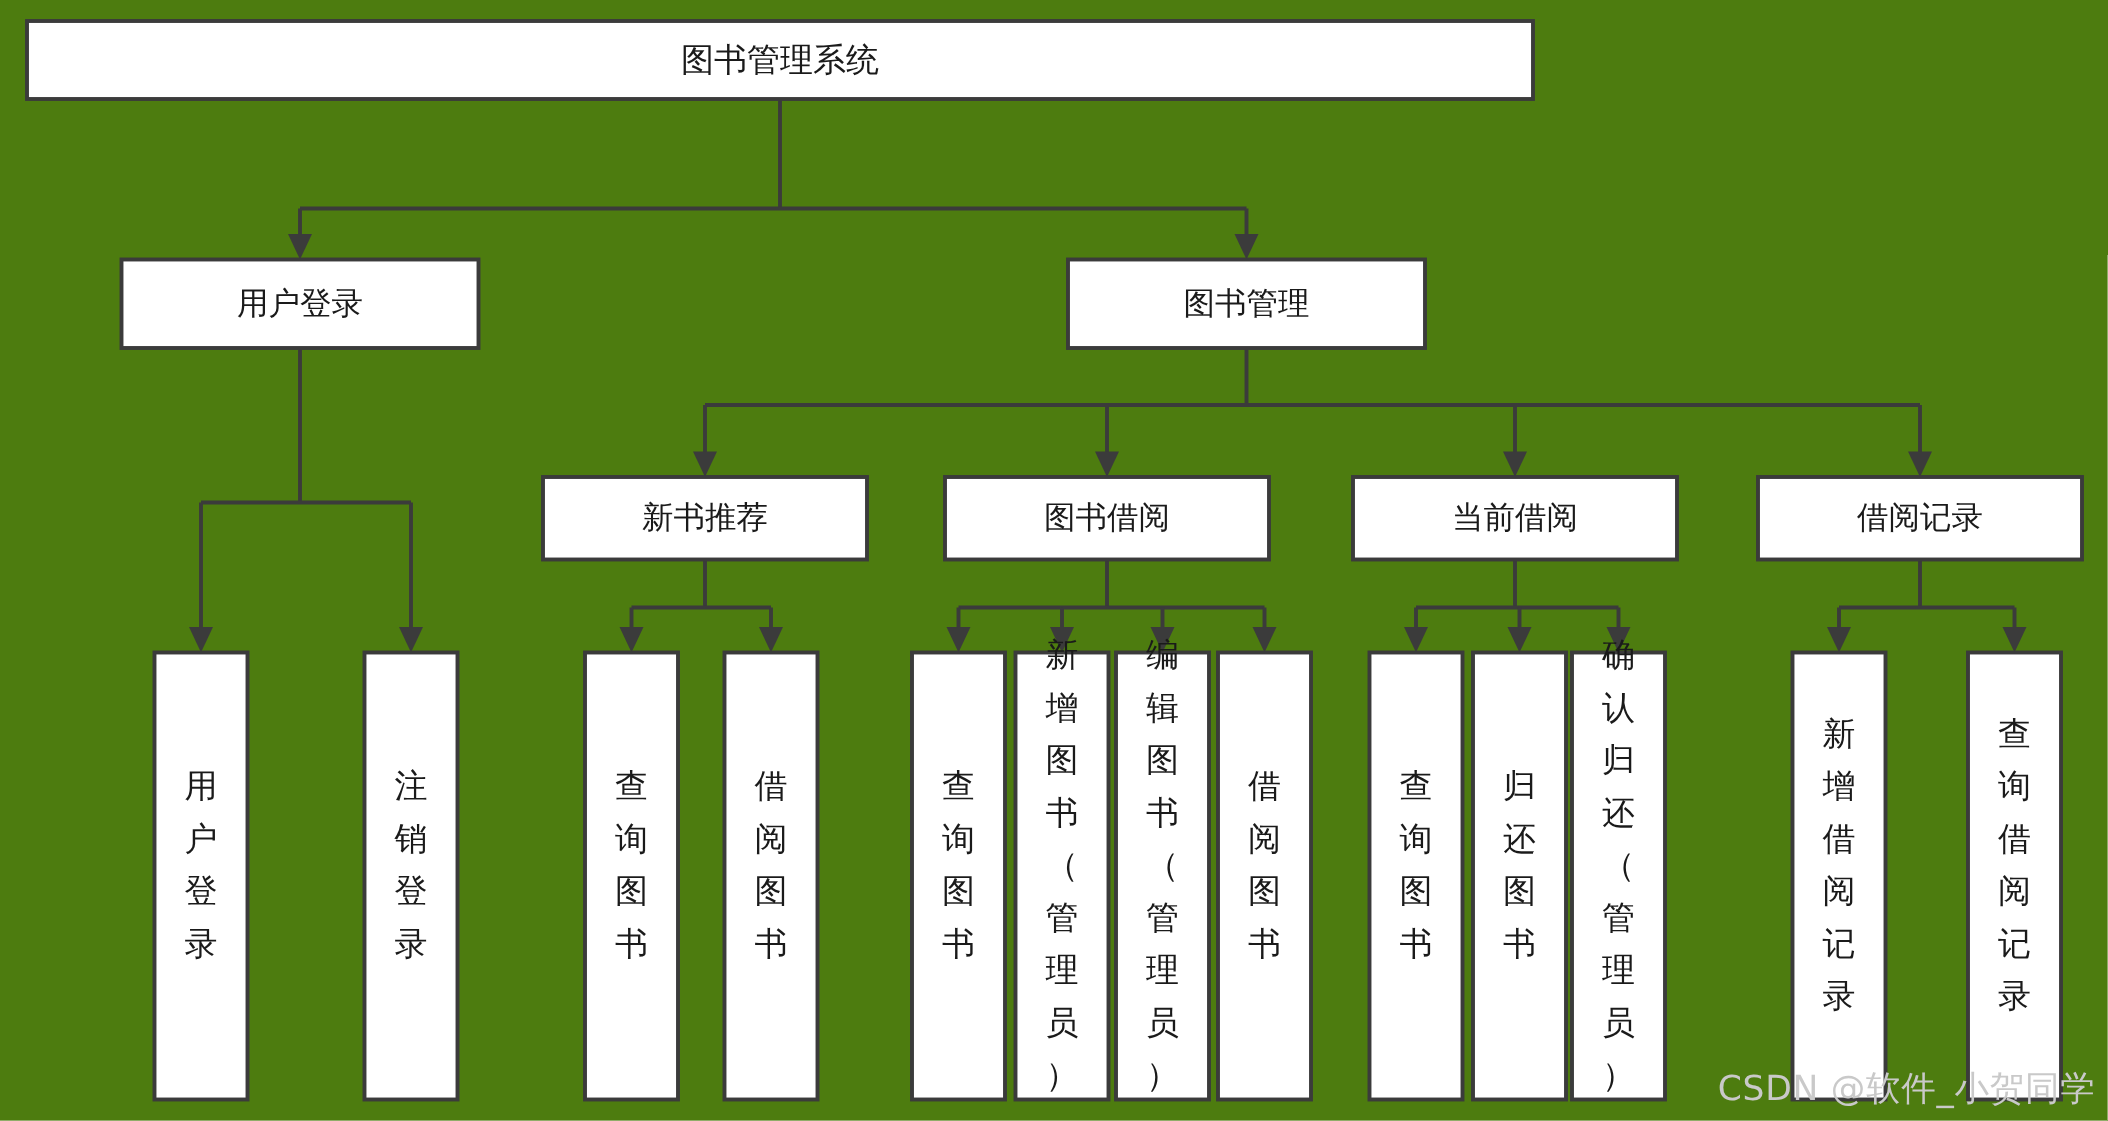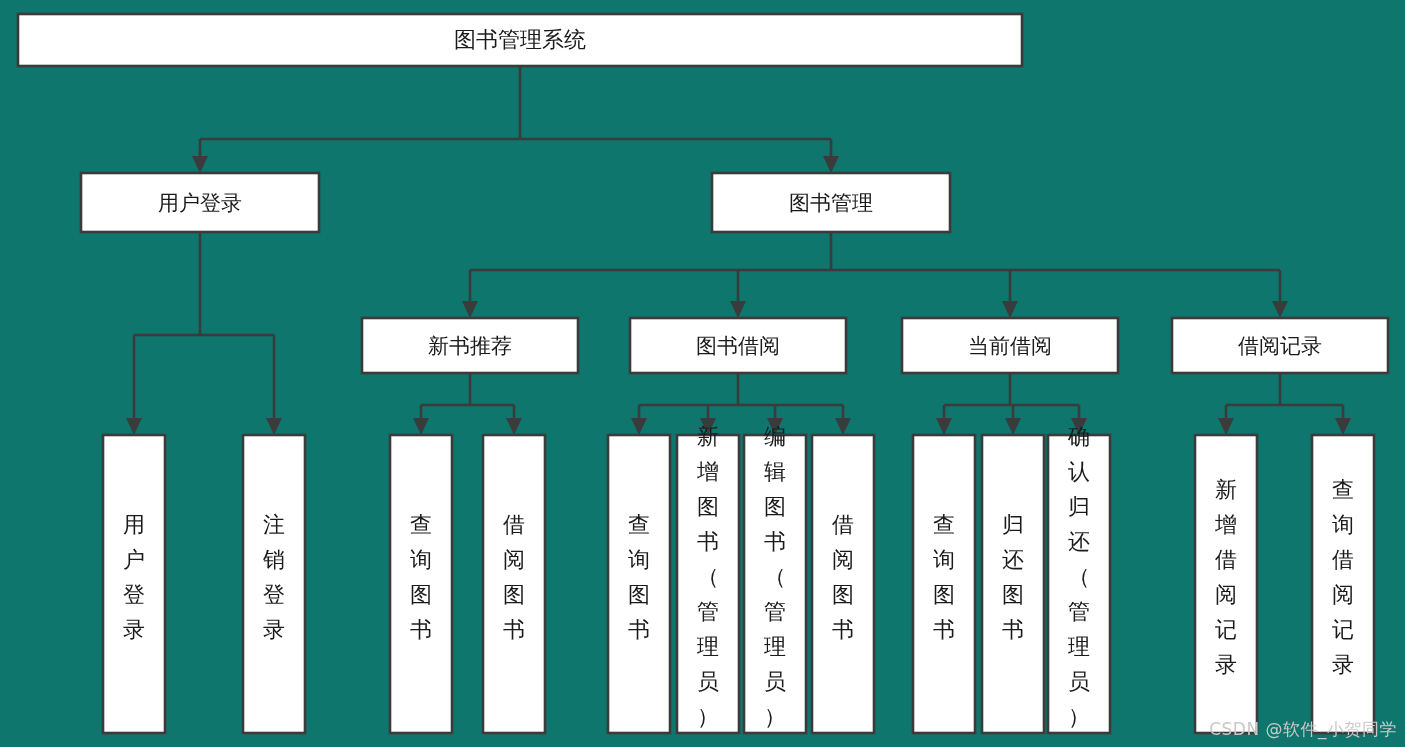--- a/index.html
+++ b/index.html
@@ -11,21 +11,21 @@
   body {
     width: 1405px;
     height: 747px;
     font-family: "DejaVu Sans", "Liberation Sans", sans-serif;
     overflow: hidden;
   }
   #diagram-root {
     position: relative;
     width: 1405px;
     height: 747px;
-    background: #0f766e;
+    background: #4d7c0f;
   }
   svg.flow-canvas {
     position: absolute;
     left: 0;
     top: 0;
     width: 1405px;
     height: 747px;
     display: block;
   }
   .node-box {
@@ -57,21 +57,21 @@
   }
   .arrow-head {
     fill: #3b3b3b;
     stroke: none;
   }
   .watermark-text {
     position: absolute;
     right: 8px;
     bottom: 6px;
     font-family: "DejaVu Sans", "Liberation Sans", sans-serif;
-    font-size: 17px;
+    font-size: 23px;
     color: #c9c9c9;
     white-space: nowrap;
     letter-spacing: 0.5px;
     user-select: none;
   }
 </style>
 </head>
 <body>
 
 <div id="diagram-root">

